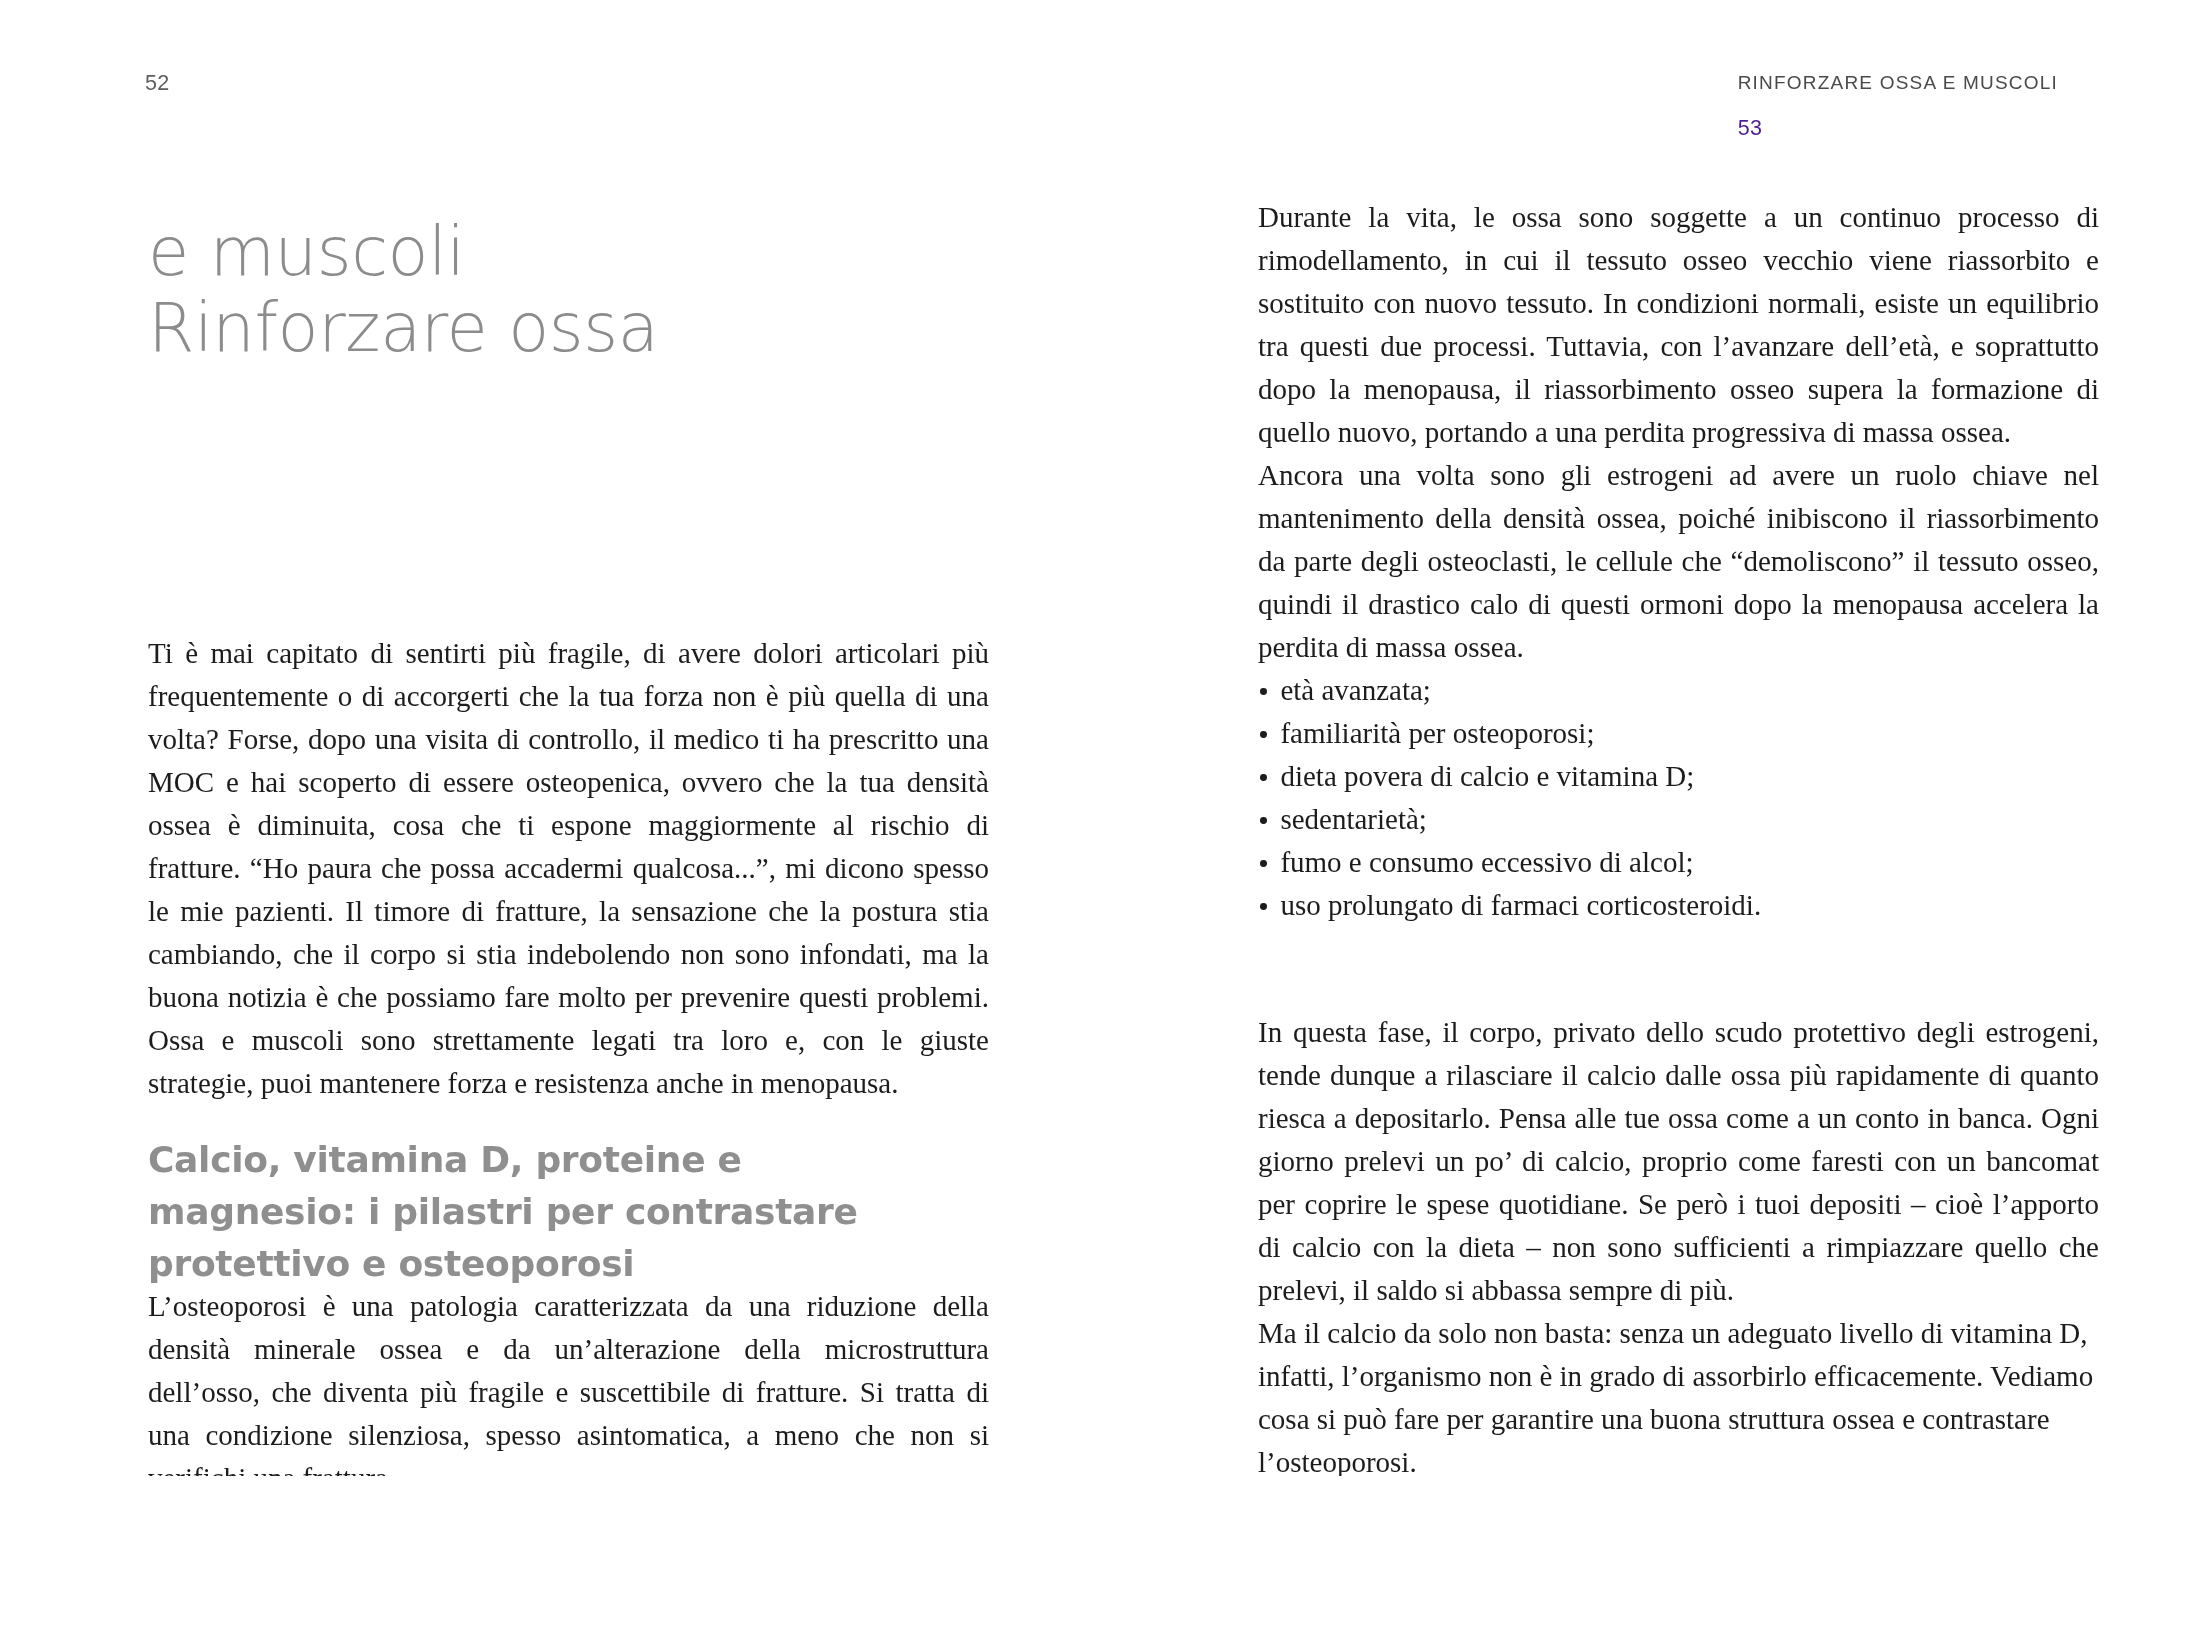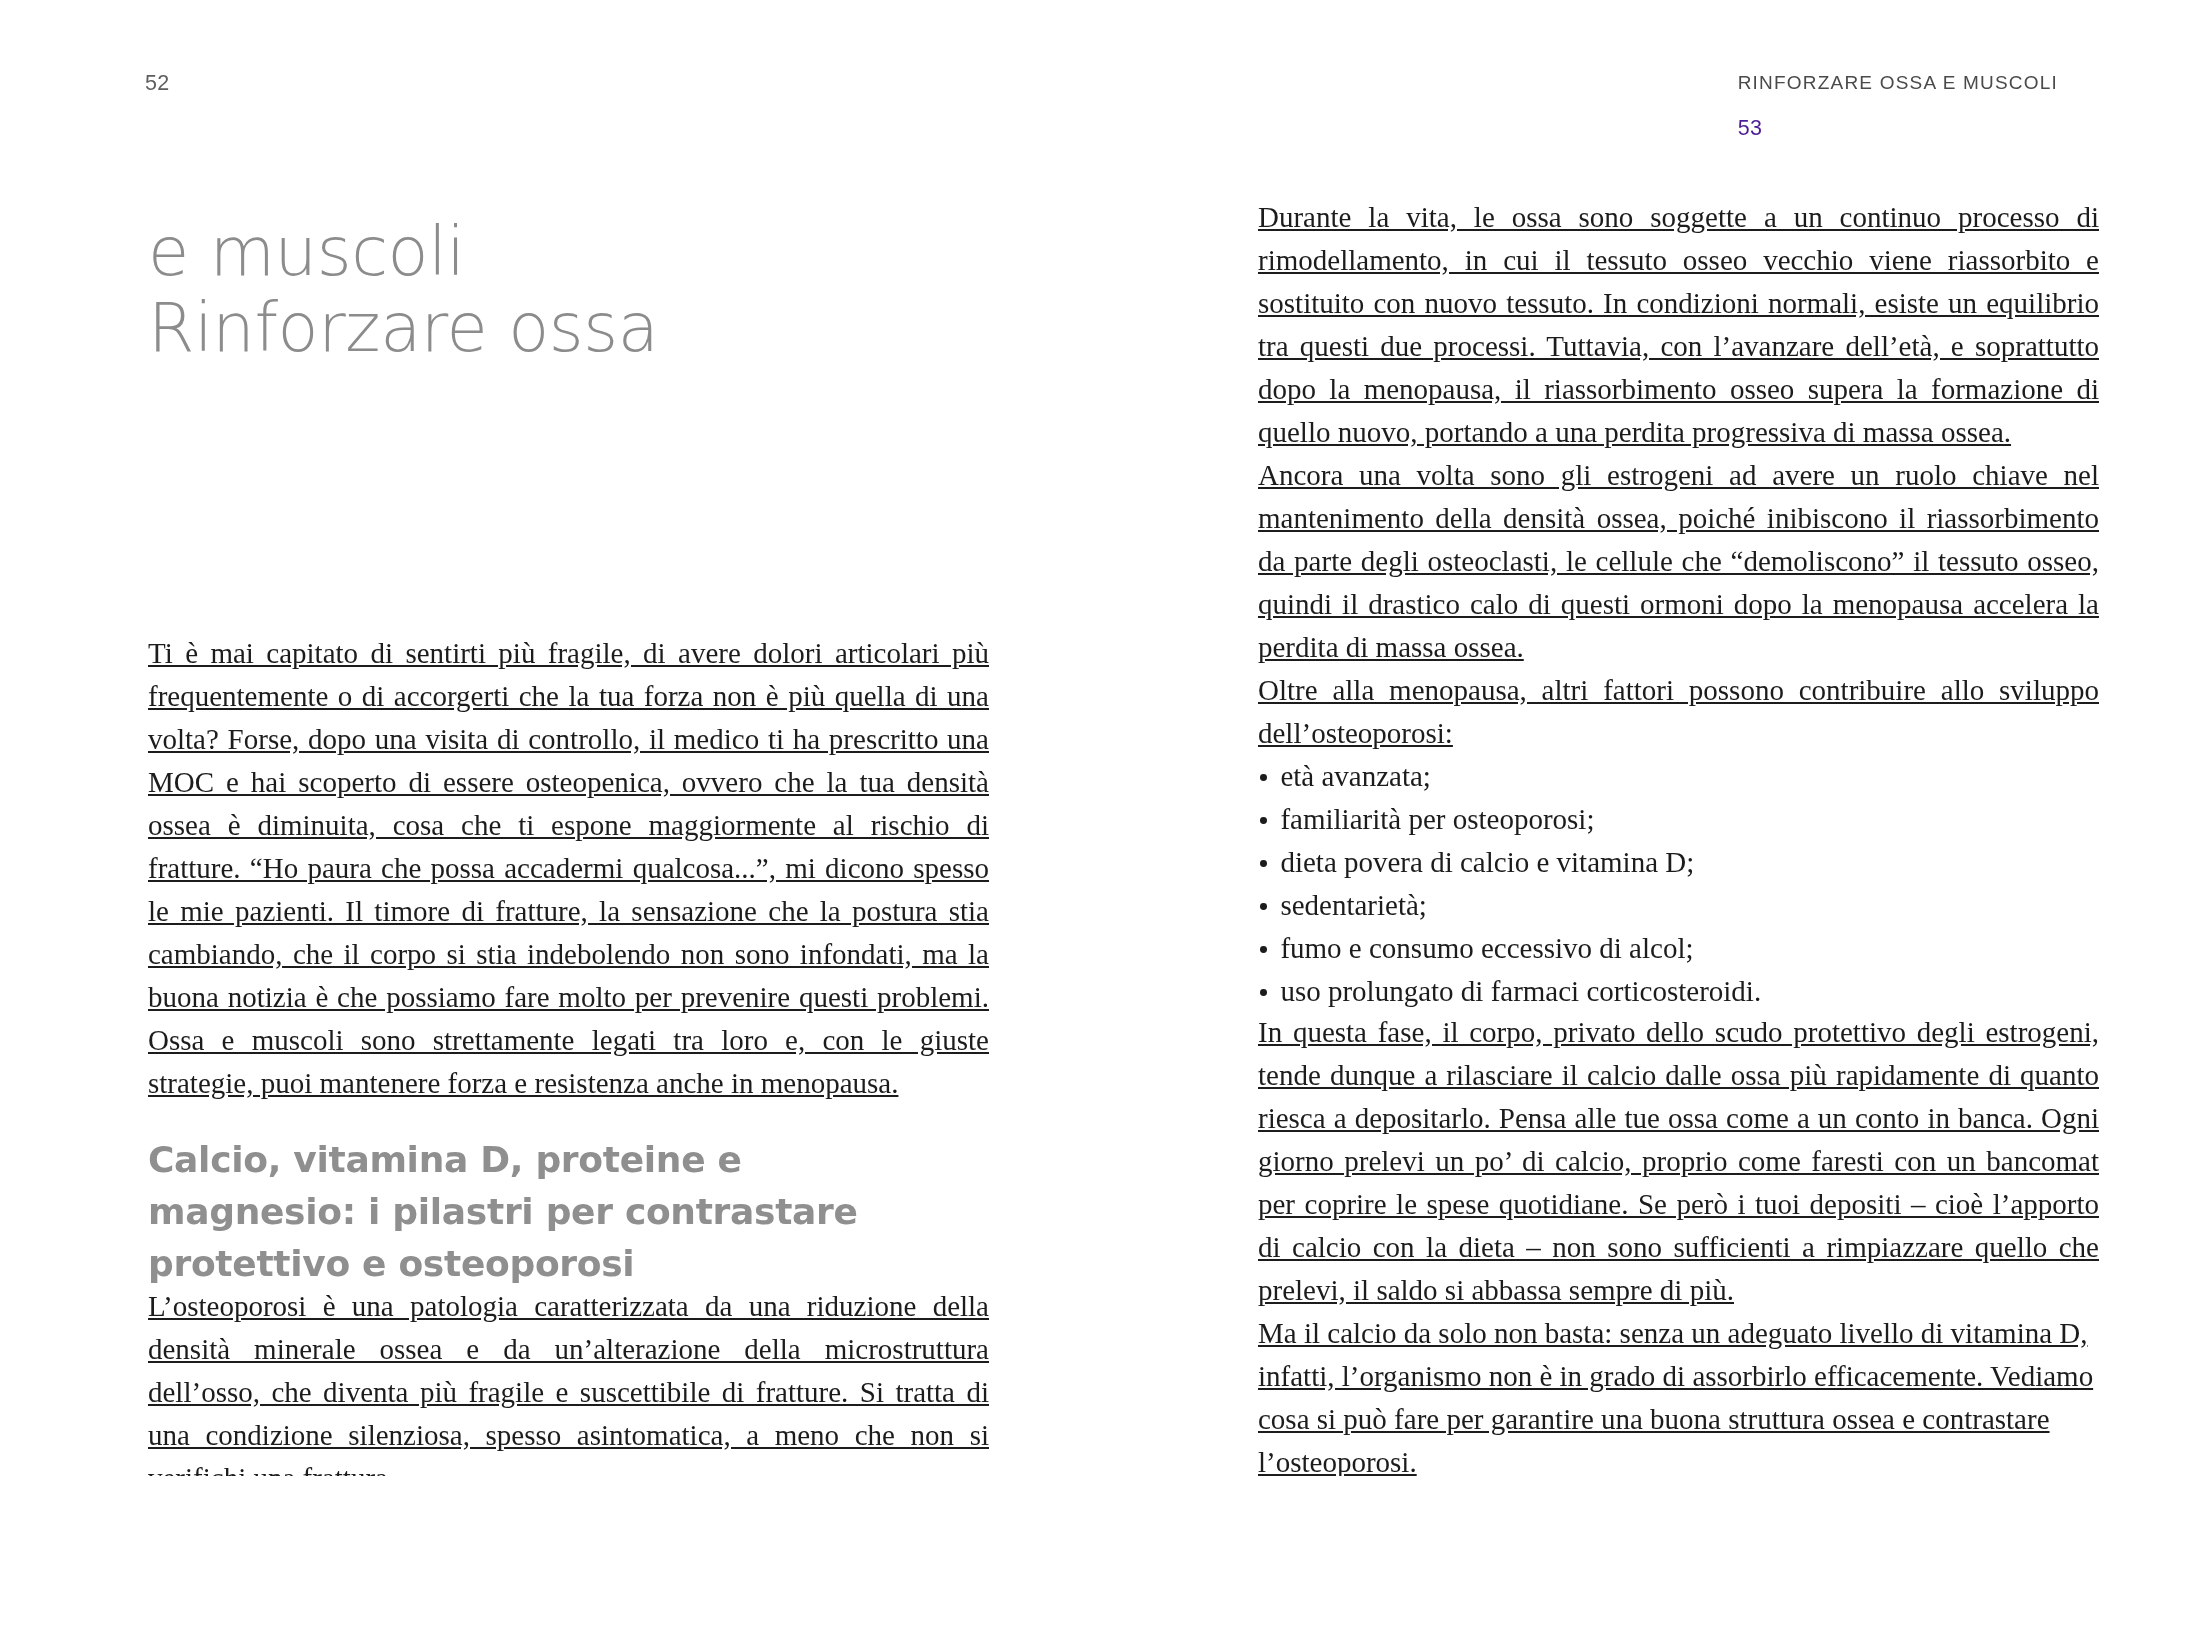--- a/index.html
+++ b/index.html
@@ -86,21 +86,20 @@
     width: 841px;
   }
   p.body {
     margin: 0;
     font-size: 29px;
     line-height: 43px;
     text-align: justify;
     text-justify: inter-word;
     hyphens: manual;
     color: #1c1c1c;
-    text-decoration: underline;
   }
   p.body.last { text-align: left; }
   p.body + p.body { margin-top: 0; }
 
   
   .section-heading {
     position: absolute;
     left: 0;
     width: 826px;
     font-family: "DejaVu Sans", "Liberation Sans", sans-serif;
@@ -168,21 +167,20 @@
       <p class="body">L’osteoporosi è una patologia caratterizzata da una riduzione della densità minerale ossea e da un’alterazione della microstruttura dell’osso, che diventa più fragile e suscettibile di fratture. Si tratta di una condizione silenziosa, spesso asintomatica, a meno che non si verifichi una frattura.</p>
     </div>
 
   </div>
 
   <div class="col col-right">
 
     <div class="body-block" style="top:196px;">
       <p class="body">Durante la vita, le ossa sono soggette a un continuo processo di rimodellamento, in cui il tessuto osseo vecchio viene riassorbito e sostituito con nuovo tessuto. In condizioni normali, esiste un equilibrio tra questi due processi. Tuttavia, con l’avanzare dell’età, e soprattutto dopo la menopausa, il riassorbimento osseo supera la formazione di quello nuovo, portando a una perdita progressiva di massa ossea.</p>
       <p class="body">Ancora una volta sono gli estrogeni ad avere un ruolo chiave nel mantenimento della densità ossea, poiché inibiscono il riassorbimento da parte degli osteoclasti, le cellule che “demoliscono” il tessuto osseo, quindi il drastico calo di questi ormoni dopo la menopausa accelera la perdita di massa ossea.</p>
-      <p class="body">Oltre alla menopausa, altri fattori possono contribuire allo sviluppo dell’osteoporosi:</p>
 
       <ul class="bullets">
         <li>
           <span class="dot"></span>
           <span>età avanzata;</span>
         </li>
         <li>
           <span class="dot"></span>
           <span>familiarità per osteoporosi;</span>
         </li>

